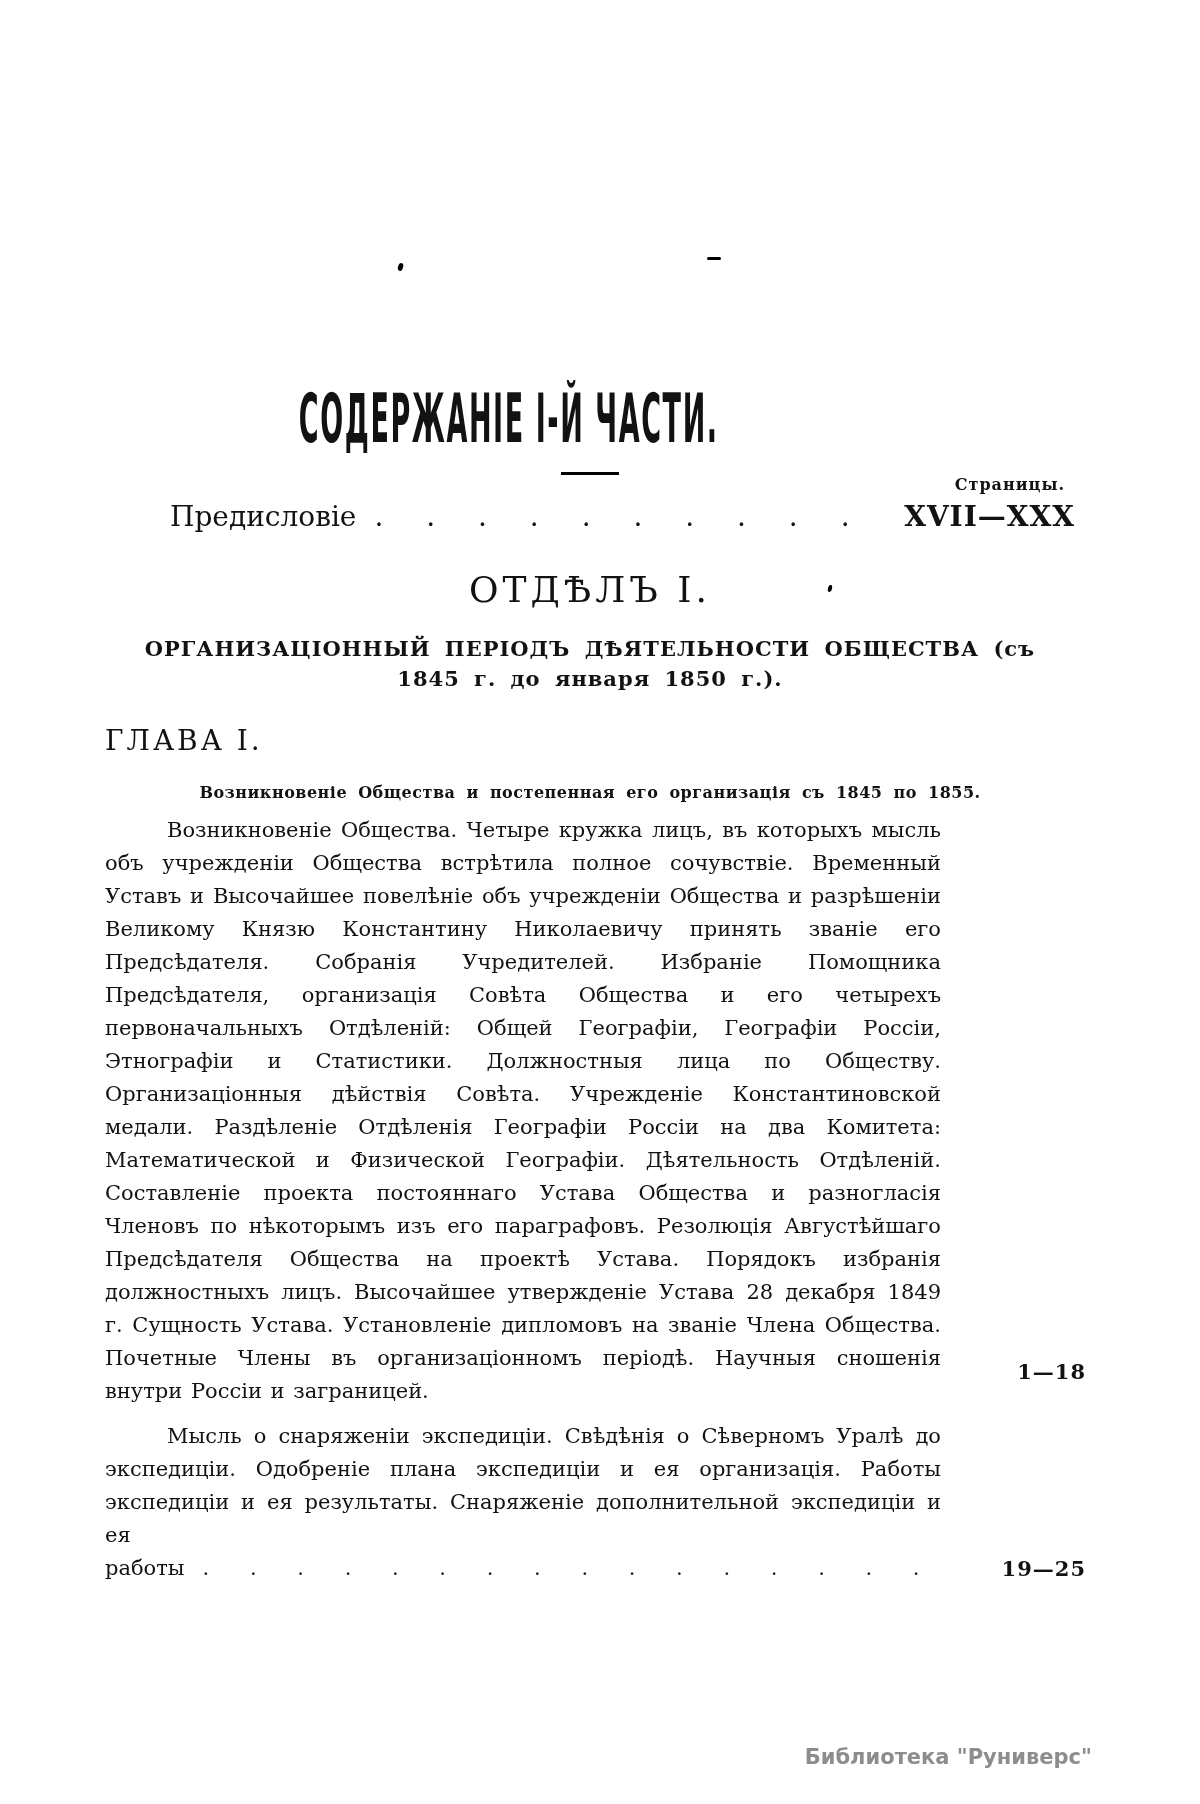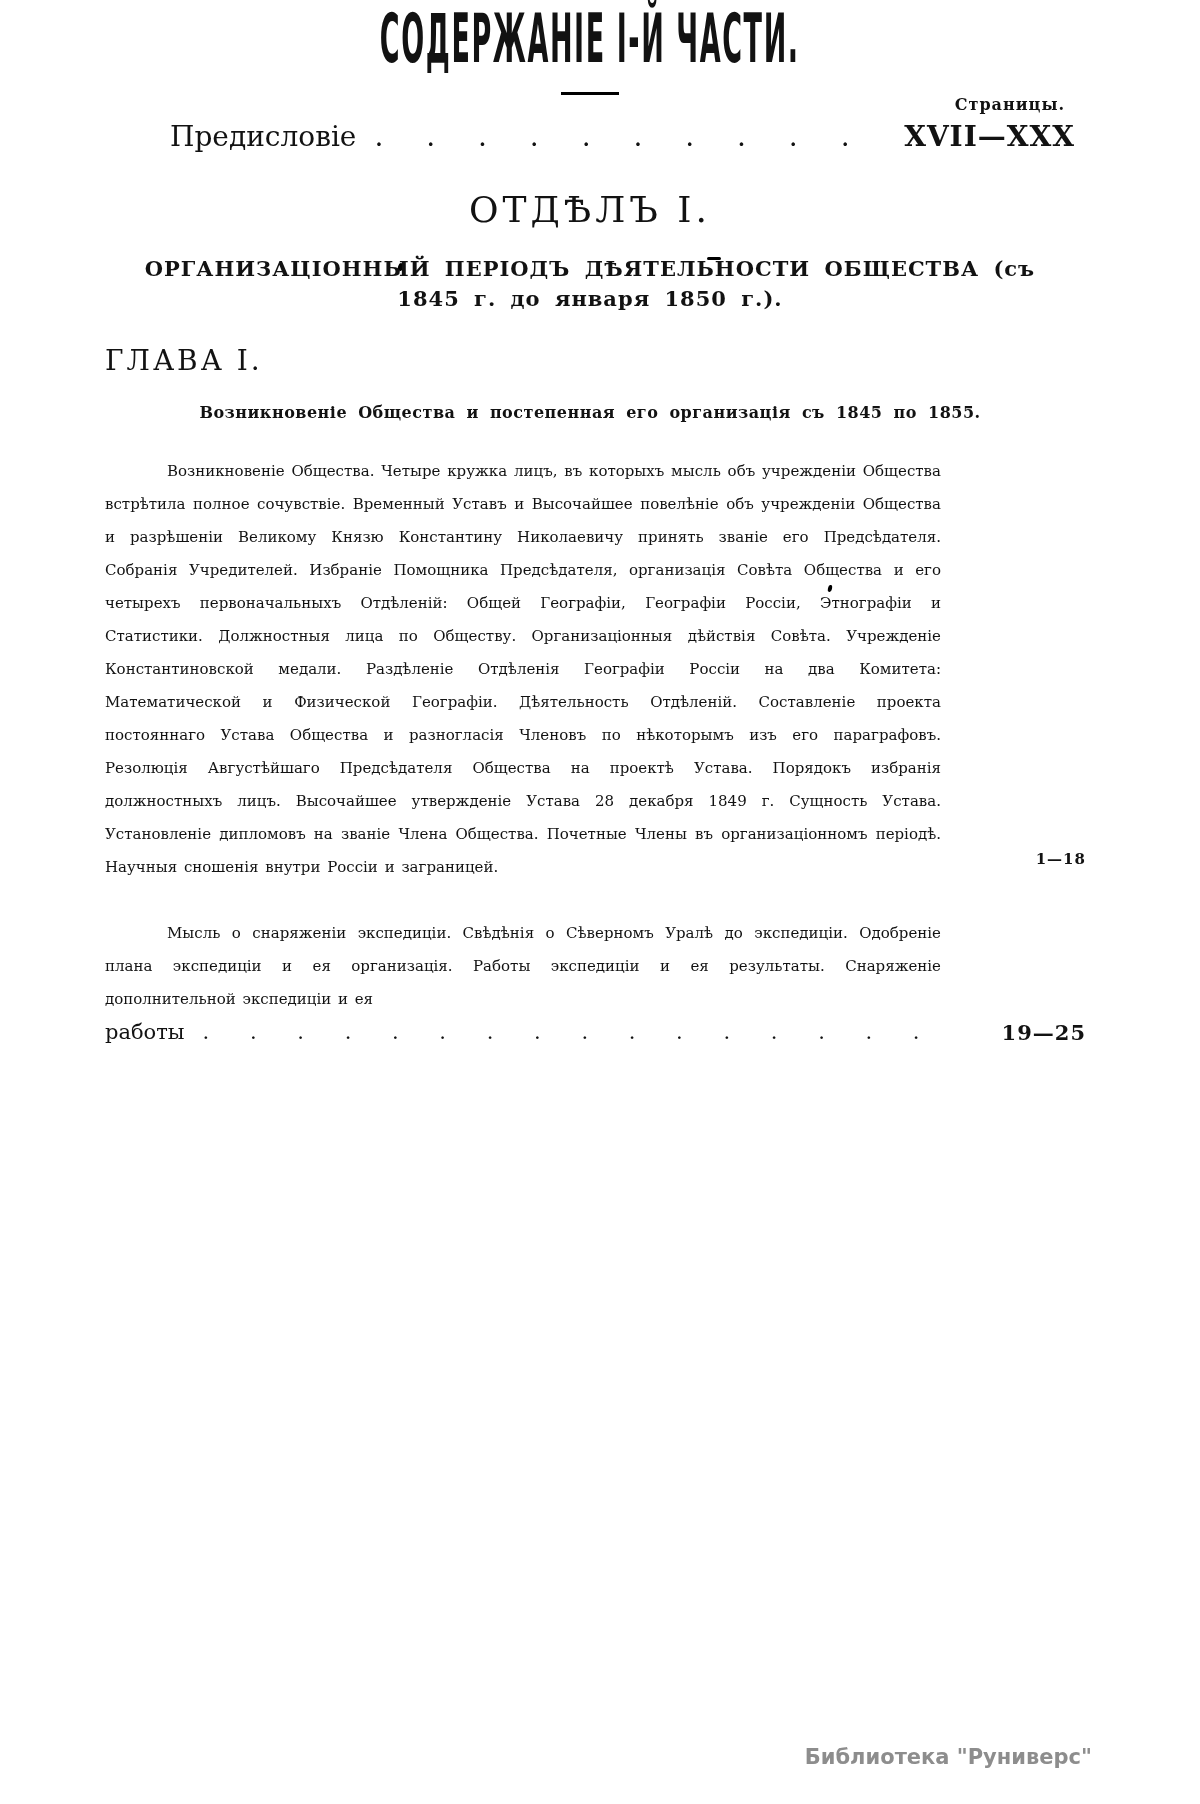--- a/index.html
+++ b/index.html
@@ -29,21 +29,22 @@
     width: 14px; height: 3px; background: #000; border-radius: 2px;
   }
   .speck-comma {
     position: absolute; top: 585px; left: 828px;
     width: 4px; height: 7px; background: #000;
     border-radius: 50% 50% 60% 40%; transform: rotate(12deg);
   }
 
   
   .title-row {
-    display: flex; justify-content: center;
+    margin-top: 380px;
+    display: flex; 
   }
   .main-title {
     display: inline-block;
     font-family: "DejaVu Sans", sans-serif;
     font-weight: bold;
     font-size: 52px;
     letter-spacing: 3px;
     white-space: nowrap;
     transform: scale(0.52, 1.3);
     transform-origin: center top;
@@ -118,32 +119,32 @@
     margin: 26px auto 0 auto;
     text-align: center;
     font-size: 16px;
     font-weight: bold;
     letter-spacing: 0.5px;
     word-spacing: 5px;
   }
 
   .para {
     position: relative;
-    margin-top: 33px;
+    margin-top: 12px;
     width: 836px;
-    font-size: 15px;
+    font-size: 21px;
     line-height: 33px;
     text-align: justify;
     text-indent: 62px;
     word-spacing: 2px;
   }
   .para .pagenum {
     position: absolute;
     right: -145px;
-    bottom: 8px;
+    bottom: 20px;
     font-weight: 600;
     letter-spacing: 1px;
     text-indent: 0;
   }
   .leader-line {
     position: relative;
     width: 836px;
     display: flex;
     align-items: baseline;
     font-size: 21px;

